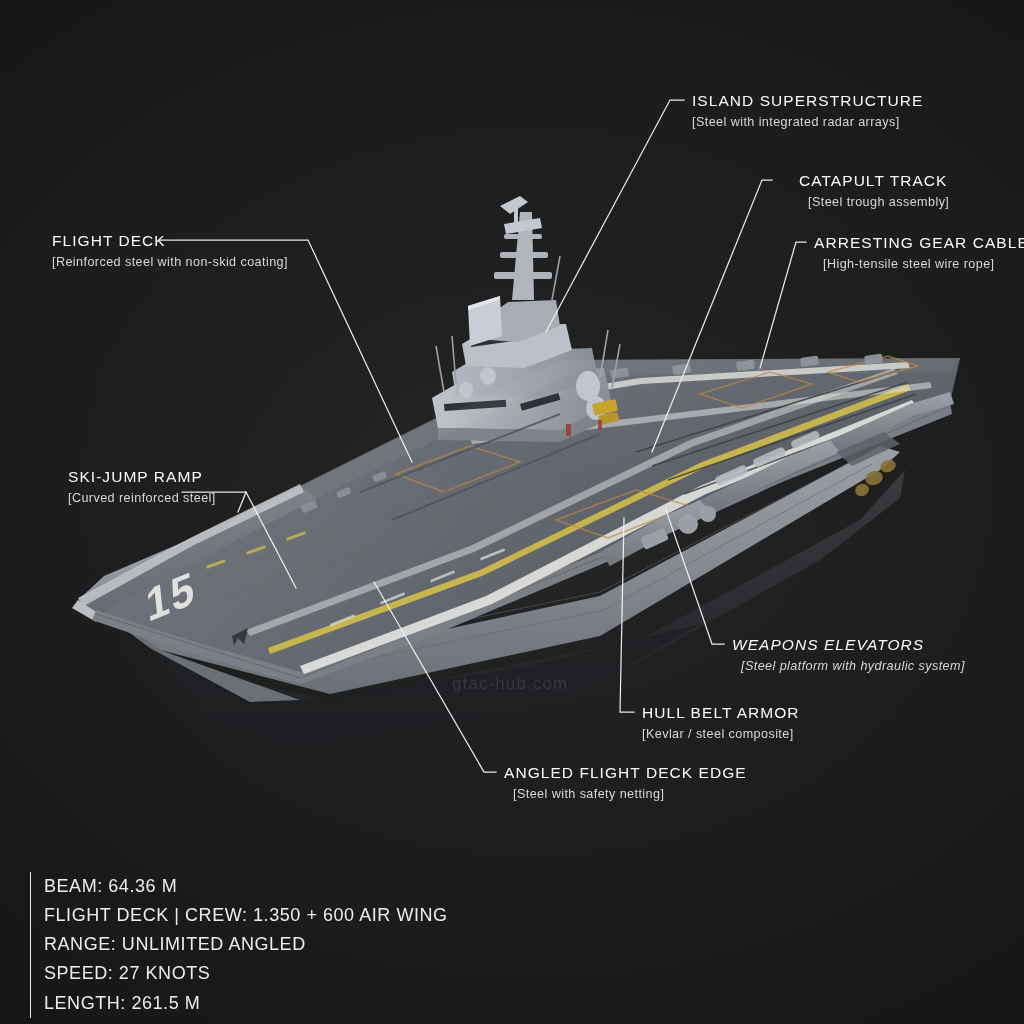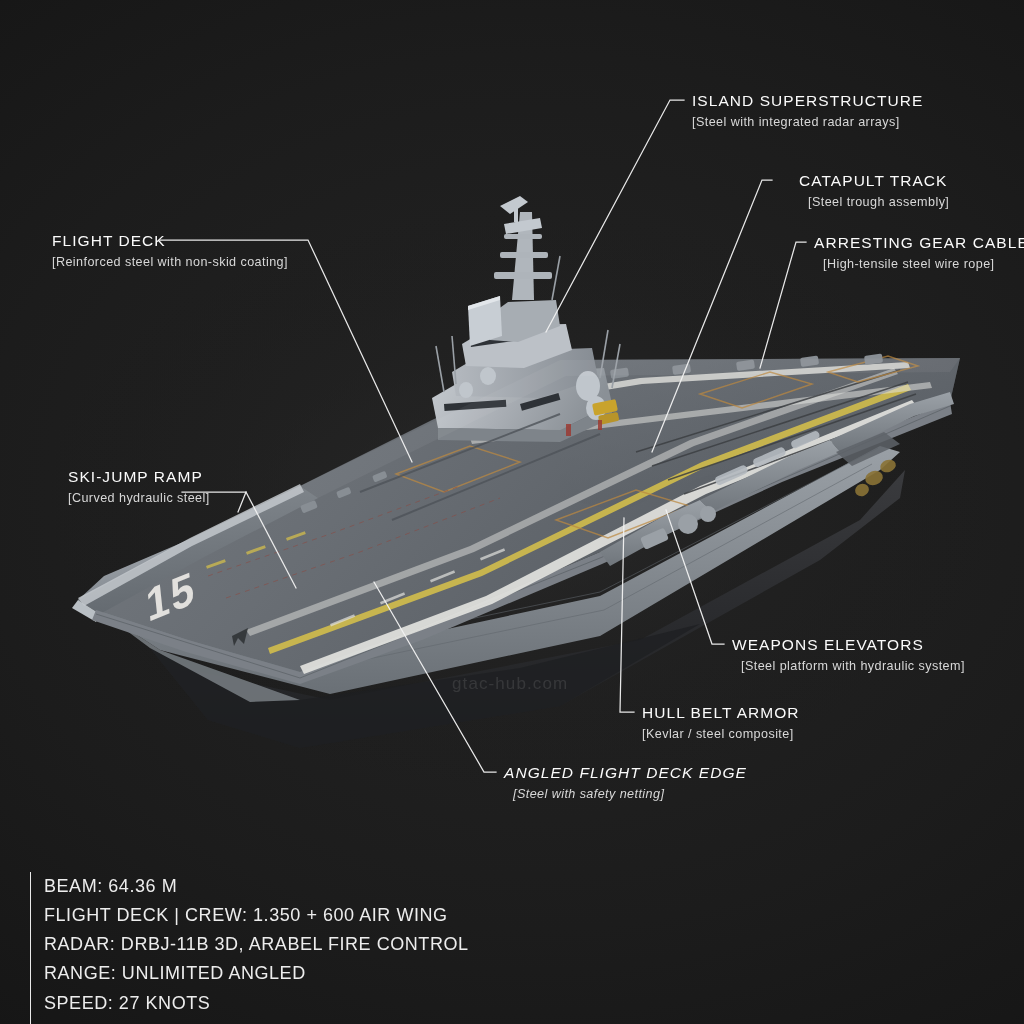--- a/index.html
+++ b/index.html
@@ -306,42 +306,41 @@
     <div class="sub ind">[High-tensile steel wire rope]</div>
   </div>
 
   <div class="callout" style="left:52px;top:232px;">
     <div class="ttl">FLIGHT DECK</div>
     <div class="sub">[Reinforced steel with non-skid coating]</div>
   </div>
 
   <div class="callout" style="left:36px;top:468px;margin-left:32px;">
     <div class="ttl">SKI-JUMP RAMP</div>
-    <div class="sub">[Curved hydraulic steel]</div>
-  </div>
-
-  <div class="callout right" style="left:732px;top:636px;">
+    <div class="sub">[Curved reinforced steel]</div>
+  </div>
+
+  <div class="callout right" style="left:732px;top:636px;font-style:italic;">
     <div class="ttl">WEAPONS ELEVATORS</div>
     <div class="sub ind">[Steel platform with hydraulic system]</div>
   </div>
 
   <div class="callout right" style="left:642px;top:704px;">
     <div class="ttl">HULL BELT ARMOR</div>
     <div class="sub">[Kevlar / steel composite]</div>
   </div>
 
-  <div class="callout right" style="left:504px;top:764px;font-style:italic;">
+  <div class="callout right" style="left:504px;top:764px;">
     <div class="ttl">ANGLED FLIGHT DECK EDGE</div>
     <div class="sub ind">[Steel with safety netting]</div>
   </div>
 
   <div id="wm">gtac-hub.com</div>
 
   <div id="specs">
     <div class="ln">BEAM: 64.36 M</div>
     <div class="ln">FLIGHT DECK | CREW: 1.350 + 600 AIR WING</div>
-    <div class="ln">RADAR: DRBJ-11B 3D, ARABEL FIRE CONTROL</div>
     <div class="ln">RANGE: UNLIMITED ANGLED</div>
     <div class="ln">SPEED: 27 KNOTS</div>
     <div class="ln">LENGTH: 261.5 M</div>
   </div>
 
 </div>
 
 </body></html>

